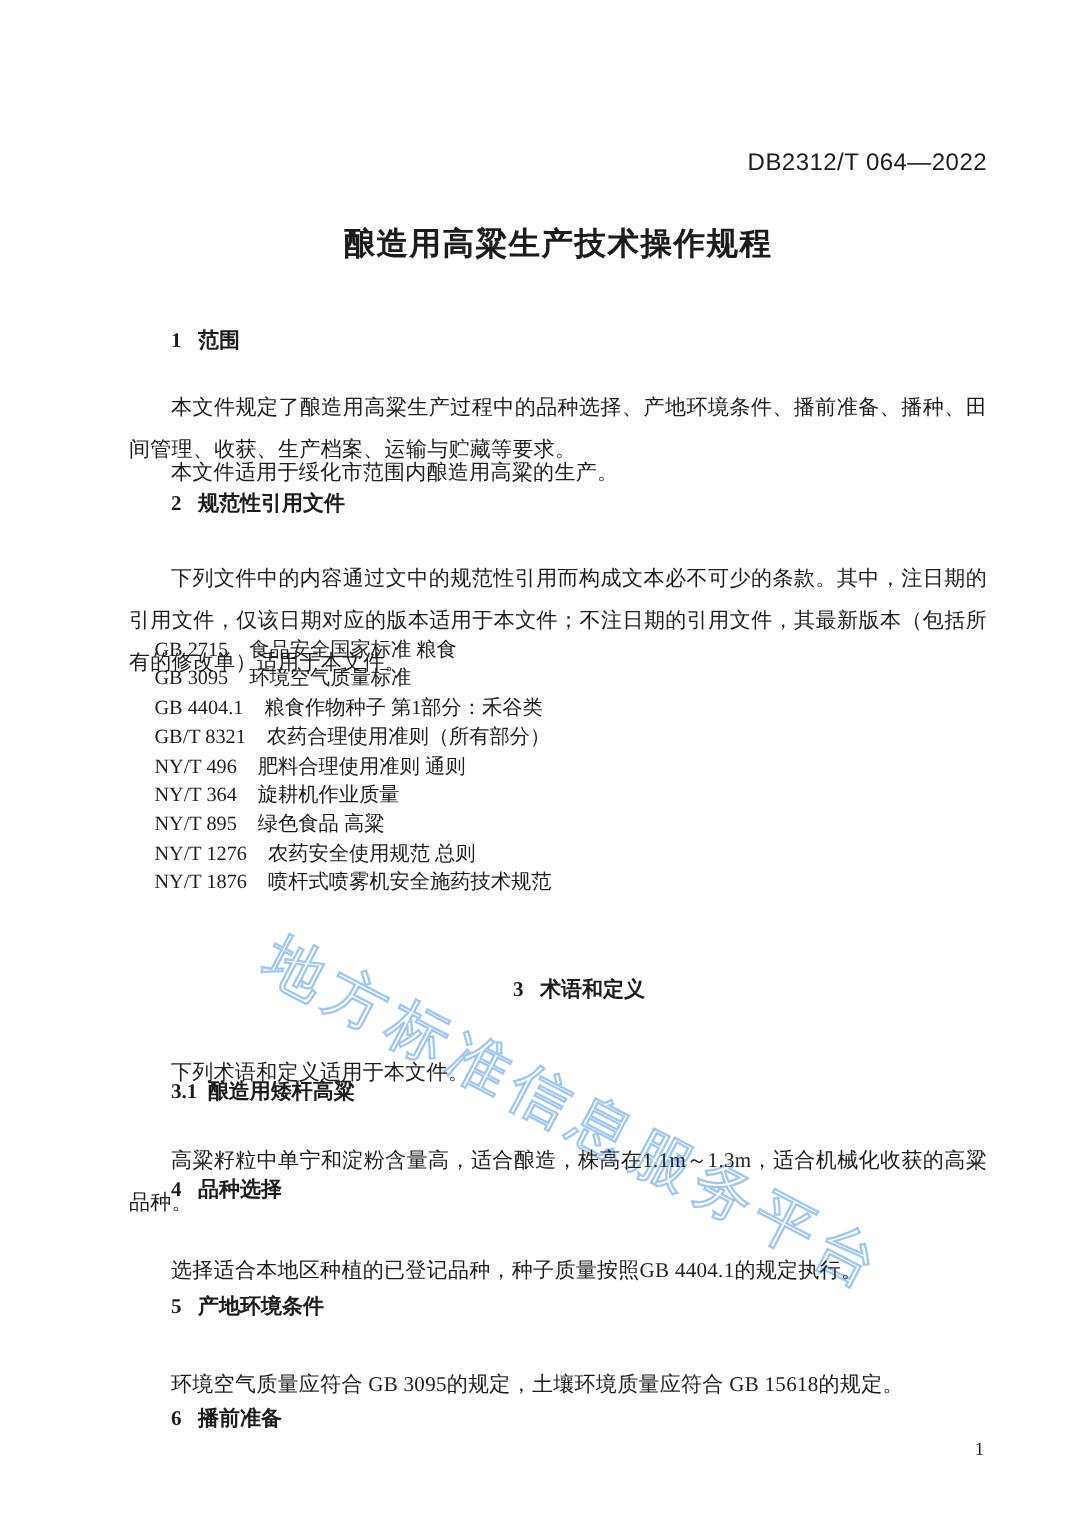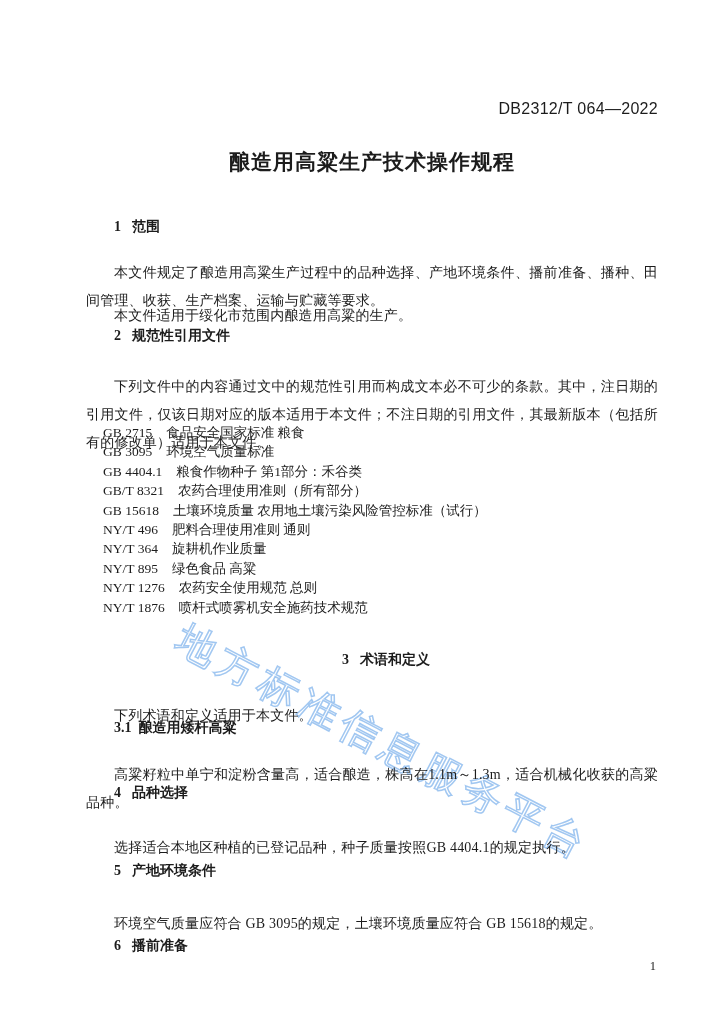--- a/index.html
+++ b/index.html
@@ -146,21 +146,20 @@
     <div class="sec-head" id="s2h">
       <span class="num">2</span><span>规范性引用文件</span>
     </div>
     <p class="para" id="s2p1">下列文件中的内容通过文中的规范性引用而构成文本必不可少的条款。其中，注日期的引用文件，仅该日期对应的版本适用于本文件；不注日期的引用文件，其最新版本（包括所有的修改单）适用于本文件。</p>
 
     <div class="refs">
       <div class="ref-row"><span class="ref-code">GB 2715</span><span>食品安全国家标准 粮食</span></div>
       <div class="ref-row"><span class="ref-code">GB 3095</span><span>环境空气质量标准</span></div>
       <div class="ref-row"><span class="ref-code">GB 4404.1</span><span>粮食作物种子 第1部分：禾谷类</span></div>
       <div class="ref-row"><span class="ref-code">GB/T 8321</span><span>农药合理使用准则（所有部分）</span></div>
-      <div class="ref-row"><span class="ref-code">GB 15618</span><span>土壤环境质量 农用地土壤污染风险管控标准（试行）</span></div>
       <div class="ref-row"><span class="ref-code">NY/T 496</span><span>肥料合理使用准则 通则</span></div>
       <div class="ref-row"><span class="ref-code">NY/T 364</span><span>旋耕机作业质量</span></div>
       <div class="ref-row"><span class="ref-code">NY/T 895</span><span>绿色食品 高粱</span></div>
       <div class="ref-row"><span class="ref-code">NY/T 1276</span><span>农药安全使用规范 总则</span></div>
       <div class="ref-row"><span class="ref-code">NY/T 1876</span><span>喷杆式喷雾机安全施药技术规范</span></div>
     </div>
 
     <div class="sec-head" id="s3h">
       <span class="num">3</span><span>术语和定义</span>
     </div>

